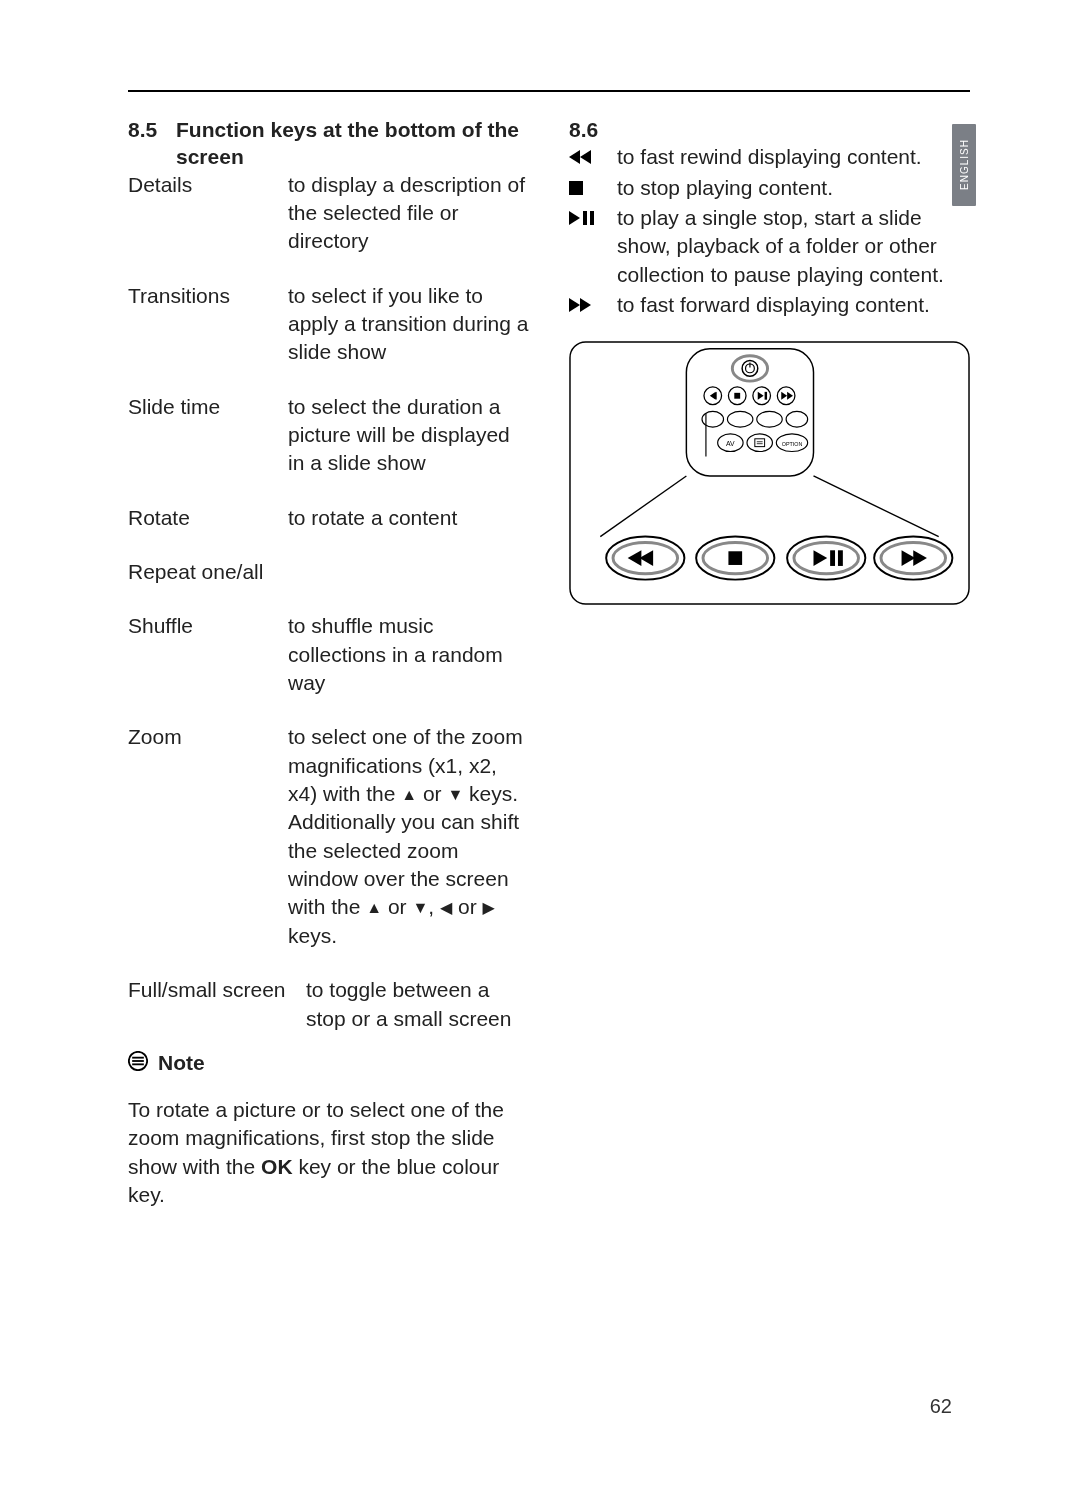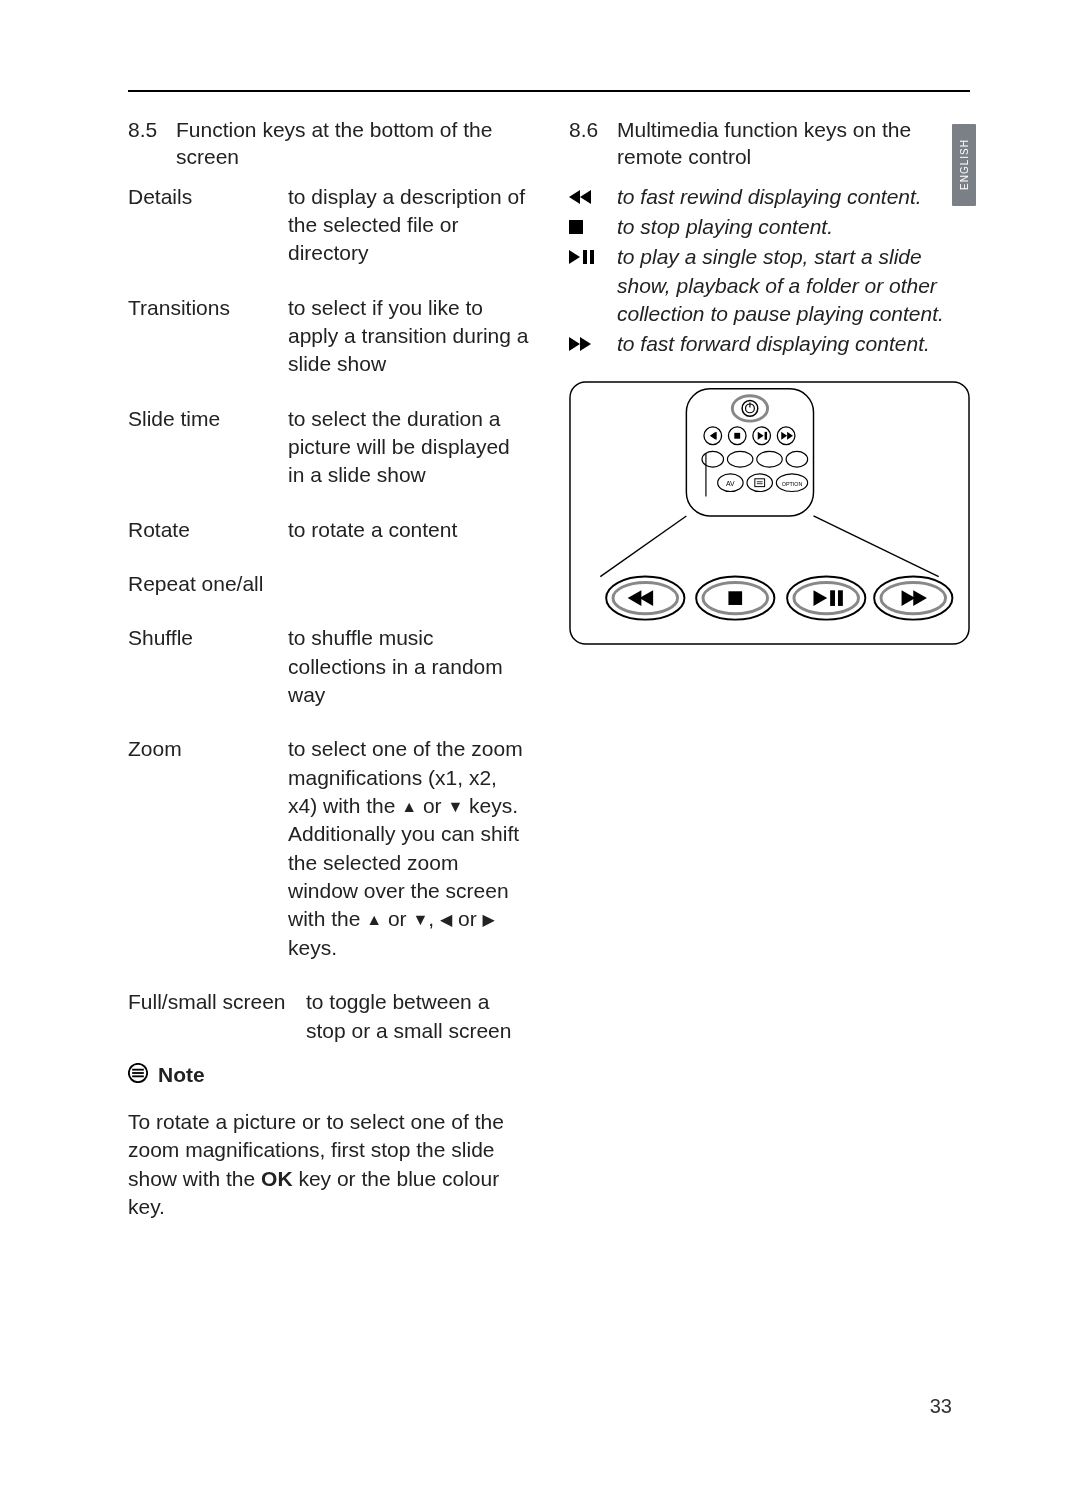--- a/index.html
+++ b/index.html
@@ -27,24 +27,24 @@
   .columns {
     display: flex;
     column-gap: 40px;
   }
   .col {
     flex: 1 1 0;
   }
   .sec-head {
     display: flex;
     align-items: flex-start;
-    font-weight: 400;
+    font-weight: 700;
     font-size: 21px;
     line-height: 1.3;
-    margin-bottom: 12px;
+    margin-bottom: 0;
   }
   .sec-num {
     width: 48px;
     flex: 0 0 48px;
   }
   .sec-title {
     flex: 1;
   }
   .defs {
     font-size: 21px;
@@ -75,21 +75,20 @@
     margin-top: 8px;
   }
   .note-body {
     font-size: 21px;
     line-height: 1.35;
     margin-top: 20px;
   }
   .remote-list {
     font-size: 21px;
     line-height: 1.35;
-    font-style: italic;
   }
   .rl-row {
     display: flex;
     margin-bottom: 2px;
   }
   .rl-icon {
     width: 48px;
     flex: 0 0 48px;
   }
   .rl-text {
@@ -189,21 +188,20 @@
         <span>Note</span>
       </div>
       <div class="note-body">
         <span>To rotate a picture or to select one of the zoom magnifications, first stop the slide show with the </span><b>OK</b><span> key or the blue colour key.</span>
       </div>
     </div>
 
     <div class="col">
       <div class="sec-head">
         <span class="sec-num">8.6</span>
-        <span class="sec-title">Multimedia function keys on the remote control</span>
       </div>
 
       <div class="remote-list">
         <div class="rl-row">
           <span class="rl-icon">
             <svg width="22" height="14" viewBox="0 0 22 14">
                 <polygon points="11,0 11,14 0,7" fill="#000"></polygon>
                 <polygon points="22,0 22,14 11,7" fill="#000"></polygon>
               </svg>
           </span>
@@ -312,14 +310,14 @@
               <rect x="267" y="214" width="5" height="16"></rect>
               <rect x="275" y="214" width="5" height="16"></rect>
             <polygon points="340,214 340,230 354,222"></polygon>
               <polygon points="352,214 352,230 366,222"></polygon>
           </g>
         </svg>
       </div>
     </div>
   </div>
 
-  <div class="page-num">33</div>
+  <div class="page-num">62</div>
 </div>
 
 </body></html>

